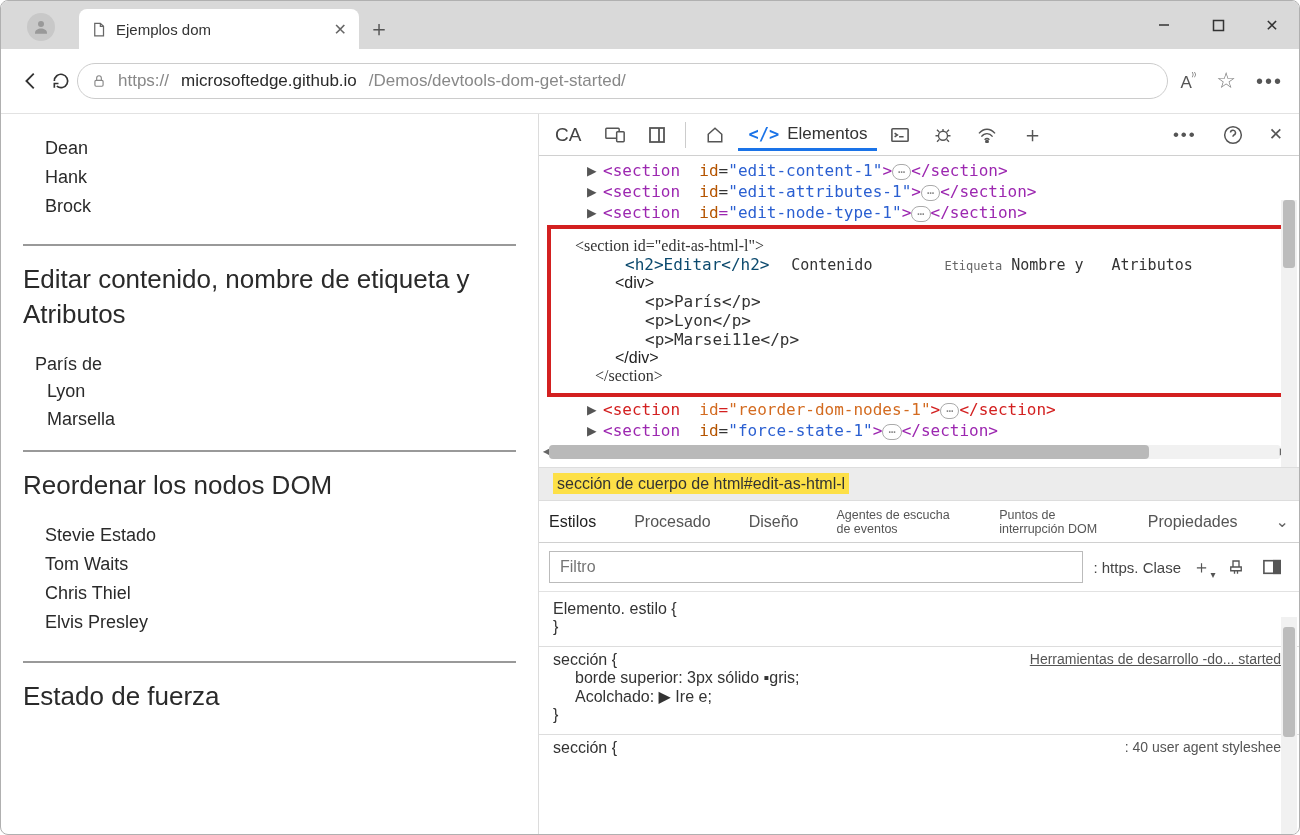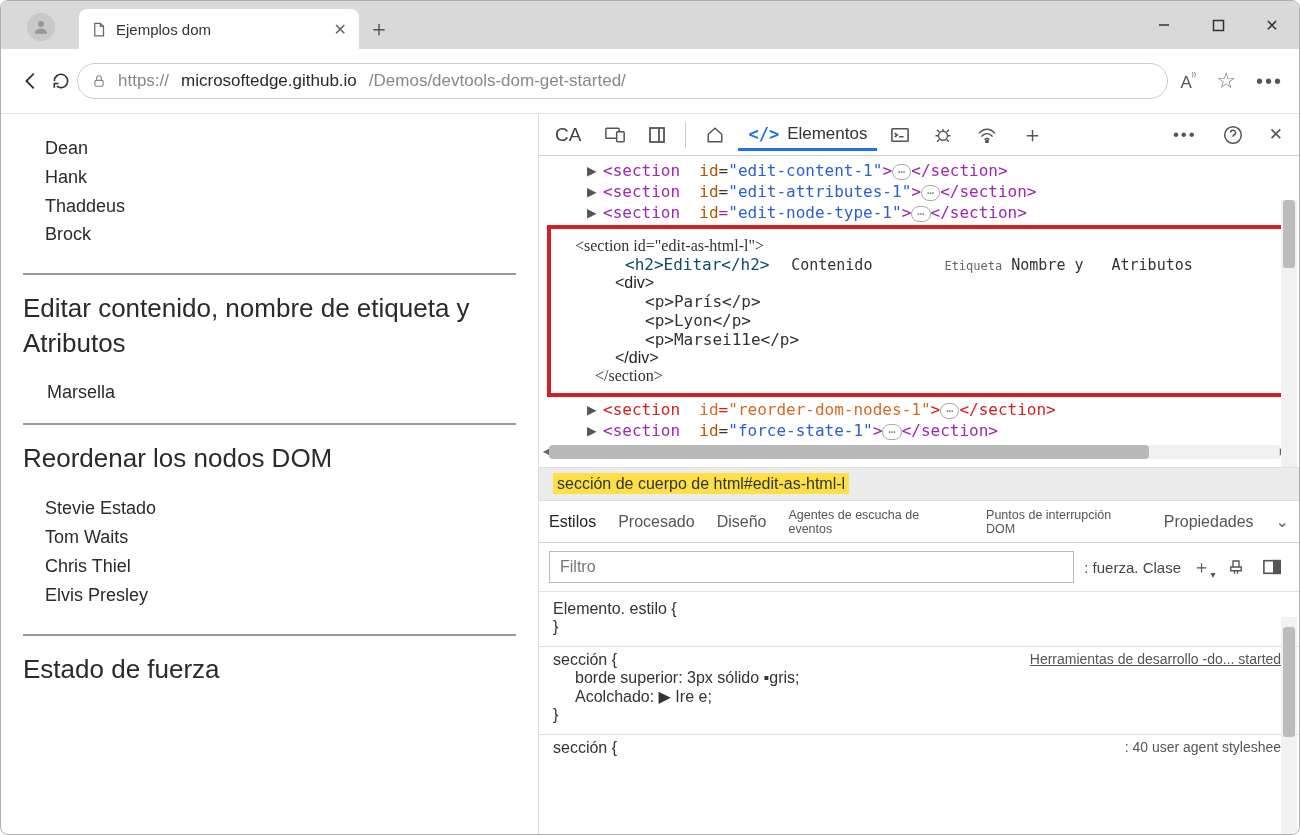--- a/index.html
+++ b/index.html
@@ -191,21 +191,21 @@
   border-bottom:1px solid #ddd;
   position:relative;
 }
 .breadcrumb .sel { background:#fde047; padding:2px 4px;}
 
 .styles-tabs {
   display:flex;
   align-items:center;
   border-bottom:1px solid #d0d0d0;
   padding: 17px 10px;
-  gap: 22px;
+  gap: 38px;
   font-size: 16px;
   color: #555;
   height: 42px;
 }
 .styles-tabs .active { color:#222; }
 .styles-tabs .small {font-size:12.5px;}
 .styles-tabs .chev { margin-left:auto; cursor:pointer; color:#666;}
 
 .filter-row {
   display:flex;
@@ -309,26 +309,27 @@
     <span style="color:#555;font-size:20px;letter-spacing:2px;">•••</span>
   </div>
 </div>
 
 <div class="main">
 
   <div class="page-pane">
     <div class="namelist">
       <div>Dean</div>
       <div>Hank</div>
-      <div>Thaddeus</div>
       <div>Brock</div>
     </div>
     <hr>
     <h2>Editar contenido, nombre de etiqueta y Atributos</h2>
     <div class="citylist">
+      <div>París de</div>
+      <div class="indent2">Lyon</div>
       <div class="indent2">Marsella</div>
     </div>
     <hr>
     <h2>Reordenar los nodos DOM</h2>
     <div class="namelist" style="margin-top:8px;">
       <div>Stevie Estado</div>
       <div>Tom Waits</div>
       <div>Chris Thiel</div>
       <div>Elvis Presley</div>
     </div>
@@ -439,21 +440,21 @@
       <span>Procesado</span>
       <span>Diseño</span>
       <span class="small">Agentes de escucha de eventos</span>
       <span class="small">Puntos de interrupción DOM</span>
       <span>Propiedades</span>
       <span class="chev">⌄</span>
     </div>
 
     <div class="filter-row">
       <input type="text" placeholder="Filtro" style="">
-      <span class="lbl"><span>: fuerza.</span> <span>Clase</span></span>
+      <span class="lbl"><span>: https.</span> <span>Clase</span></span>
       <span class="ic">＋<sub style="font-size:10px;">▾</sub></span>
       <span class="ic">
         <svg width="18" height="18" viewBox="0 0 24 24" fill="none" stroke="#555" stroke-width="1.8">
             <path d="M5 12h14v5H5zM10 17v4M14 17v4M8 12V4h8v8"></path>
           </svg>
       </span>
       <span class="ic">
         <svg width="18" height="16" viewBox="0 0 20 16" fill="none" stroke="#555" stroke-width="1.8">
             <rect x="1" y="1" width="18" height="14"></rect>
             <rect x="12" y="1" width="7" height="14" fill="#555"></rect>

